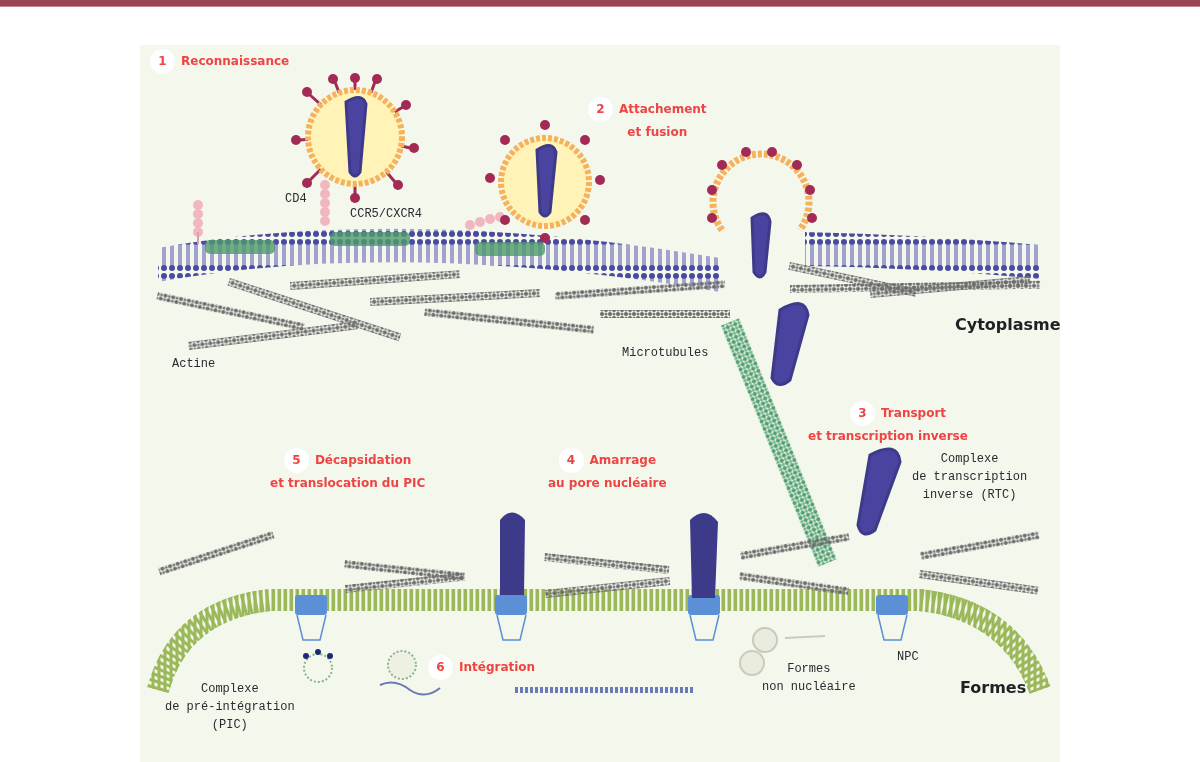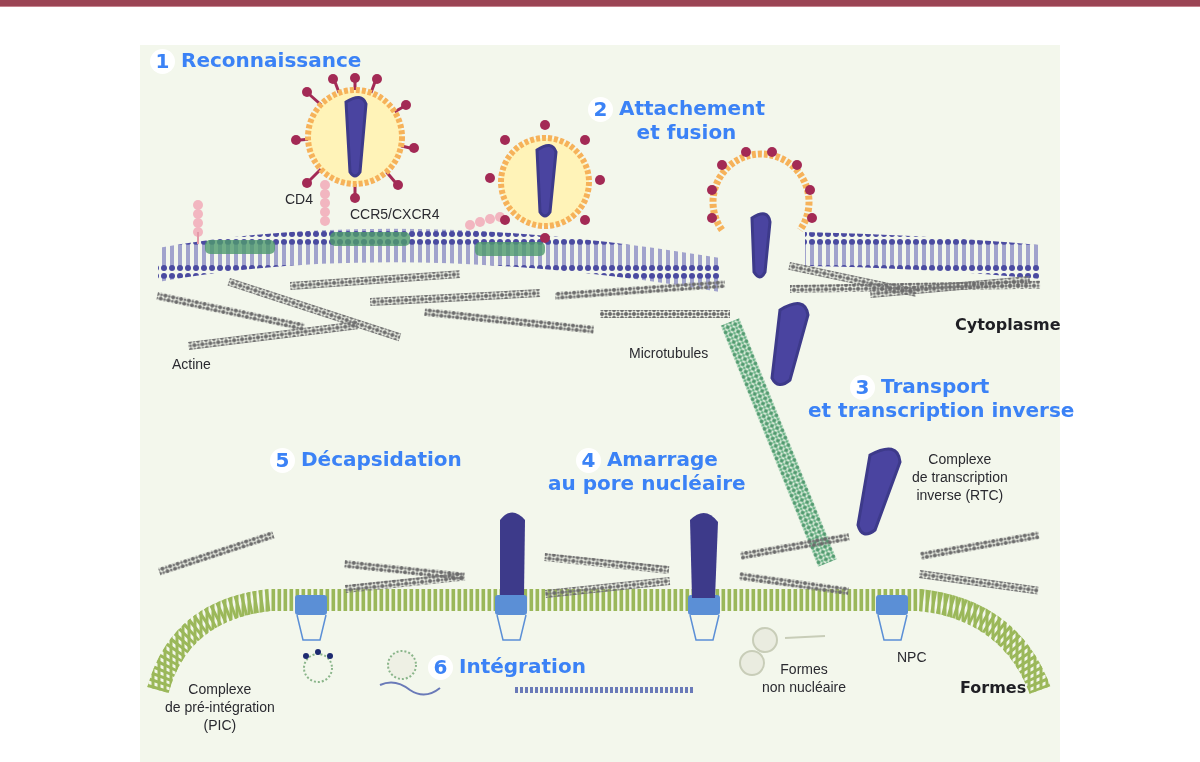--- a/index.html
+++ b/index.html
@@ -1,24 +1,24 @@
 <!DOCTYPE html>
 <html><head>
 <meta charset="utf-8">
 <style>
   html, body { margin:0; padding:0; }
   body { width:1200px; height:762px; position:relative; overflow:hidden; background:#ffffff; font-family:"DejaVu Sans", sans-serif; }
   .topbar { position:absolute; left:0; top:0; width:1200px; height:6px; background:#9b4454; border-bottom:1px solid #c7848f; }
   .panel { position:absolute; left:0; top:7px; width:1200px; height:755px; background:#ffffff; }
   .bg { position:absolute; left:140px; top:38px; width:920px; height:720px; background:#f3f7ec; }
   svg.art { position:absolute; left:0; top:0; }
-  .step { position:absolute; font-family:"DejaVu Sans", sans-serif; font-weight:bold; font-size:20px; color:#3b82f6; line-height:21px; white-space:nowrap; }
+  .step { position:absolute; font-family:"DejaVu Sans", sans-serif; font-weight:bold; font-size:12px; color:#ef4444; line-height:21px; white-space:nowrap; }
   .num { display:inline-block; width:25px; height:25px; border-radius:50%; background:#ffffff; text-align:center; line-height:25px; margin-right:6px; vertical-align:middle; }
   .center { text-align:center; }
-  .lbl { position:absolute; font-family:Liberation Sans, sans-serif; font-size:14px; color:#2a2a30; line-height:18px; white-space:nowrap; }
+  .lbl { position:absolute; font-family:Liberation Mono, monospace; font-size:12px; color:#2a2a30; line-height:18px; white-space:nowrap; }
   .region { position:absolute; font-family:"DejaVu Sans", sans-serif; font-weight:bold; font-size:16px; color:#1f1f24; }
 </style>
 </head>
 <body>
 
 <div class="topbar"></div>
 <div class="panel">
   <div class="bg"></div>
 </div>
 
@@ -209,38 +209,39 @@
 </svg>
 
 <div class="step" style="left:150px;top:49px;">
   <span class="num">1</span><span>Reconnaissance</span>
 </div>
 <div class="step center" style="left:588px;top:97px;">
   <div><span class="num">2</span><span>Attachement</span></div>
   <div style="padding-left:20px;">et fusion</div>
 </div>
 <div class="step center" style="left:808px;top:375px;">
-  <div style="padding-left:42px;text-align:left;"><span class="num">3</span><span>Transport</span></div>
+  <div style="padding-left:42px;text-align:left;margin-top:26px;"><span class="num">3</span><span>Transport</span></div>
   <div>et transcription inverse</div>
 </div>
 <div class="step center" style="left:548px;top:448px;">
   <div><span class="num">4</span><span>Amarrage</span></div>
   <div>au pore nucléaire</div>
 </div>
 <div class="step center" style="left:270px;top:448px;">
   <div><span class="num">5</span><span>Décapsidation</span></div>
+  <div>et translocation du PIC</div>
 </div>
 <div class="step" style="left:428px;top:655px;">
   <span class="num">6</span><span>Intégration</span>
 </div>
 
 <div class="lbl" style="left:285px;top:190px;">CD4</div>
 <div class="lbl" style="left:350px;top:205px;">CCR5/CXCR4</div>
 <div class="lbl" style="left:172px;top:355px;">Actine</div>
-<div class="lbl" style="left:622px;top:344px;margin-left:7px;">Microtubules</div>
+<div class="lbl" style="left:622px;top:344px;">Microtubules</div>
 <div class="lbl center" style="left:912px;top:450px;">
   <div>Complexe</div>
   <div>de transcription</div>
   <div>inverse (RTC)</div>
 </div>
 <div class="lbl center" style="left:165px;top:680px;">
   <div>Complexe</div>
   <div>de pré-intégration</div>
   <div>(PIC)</div>
 </div>

